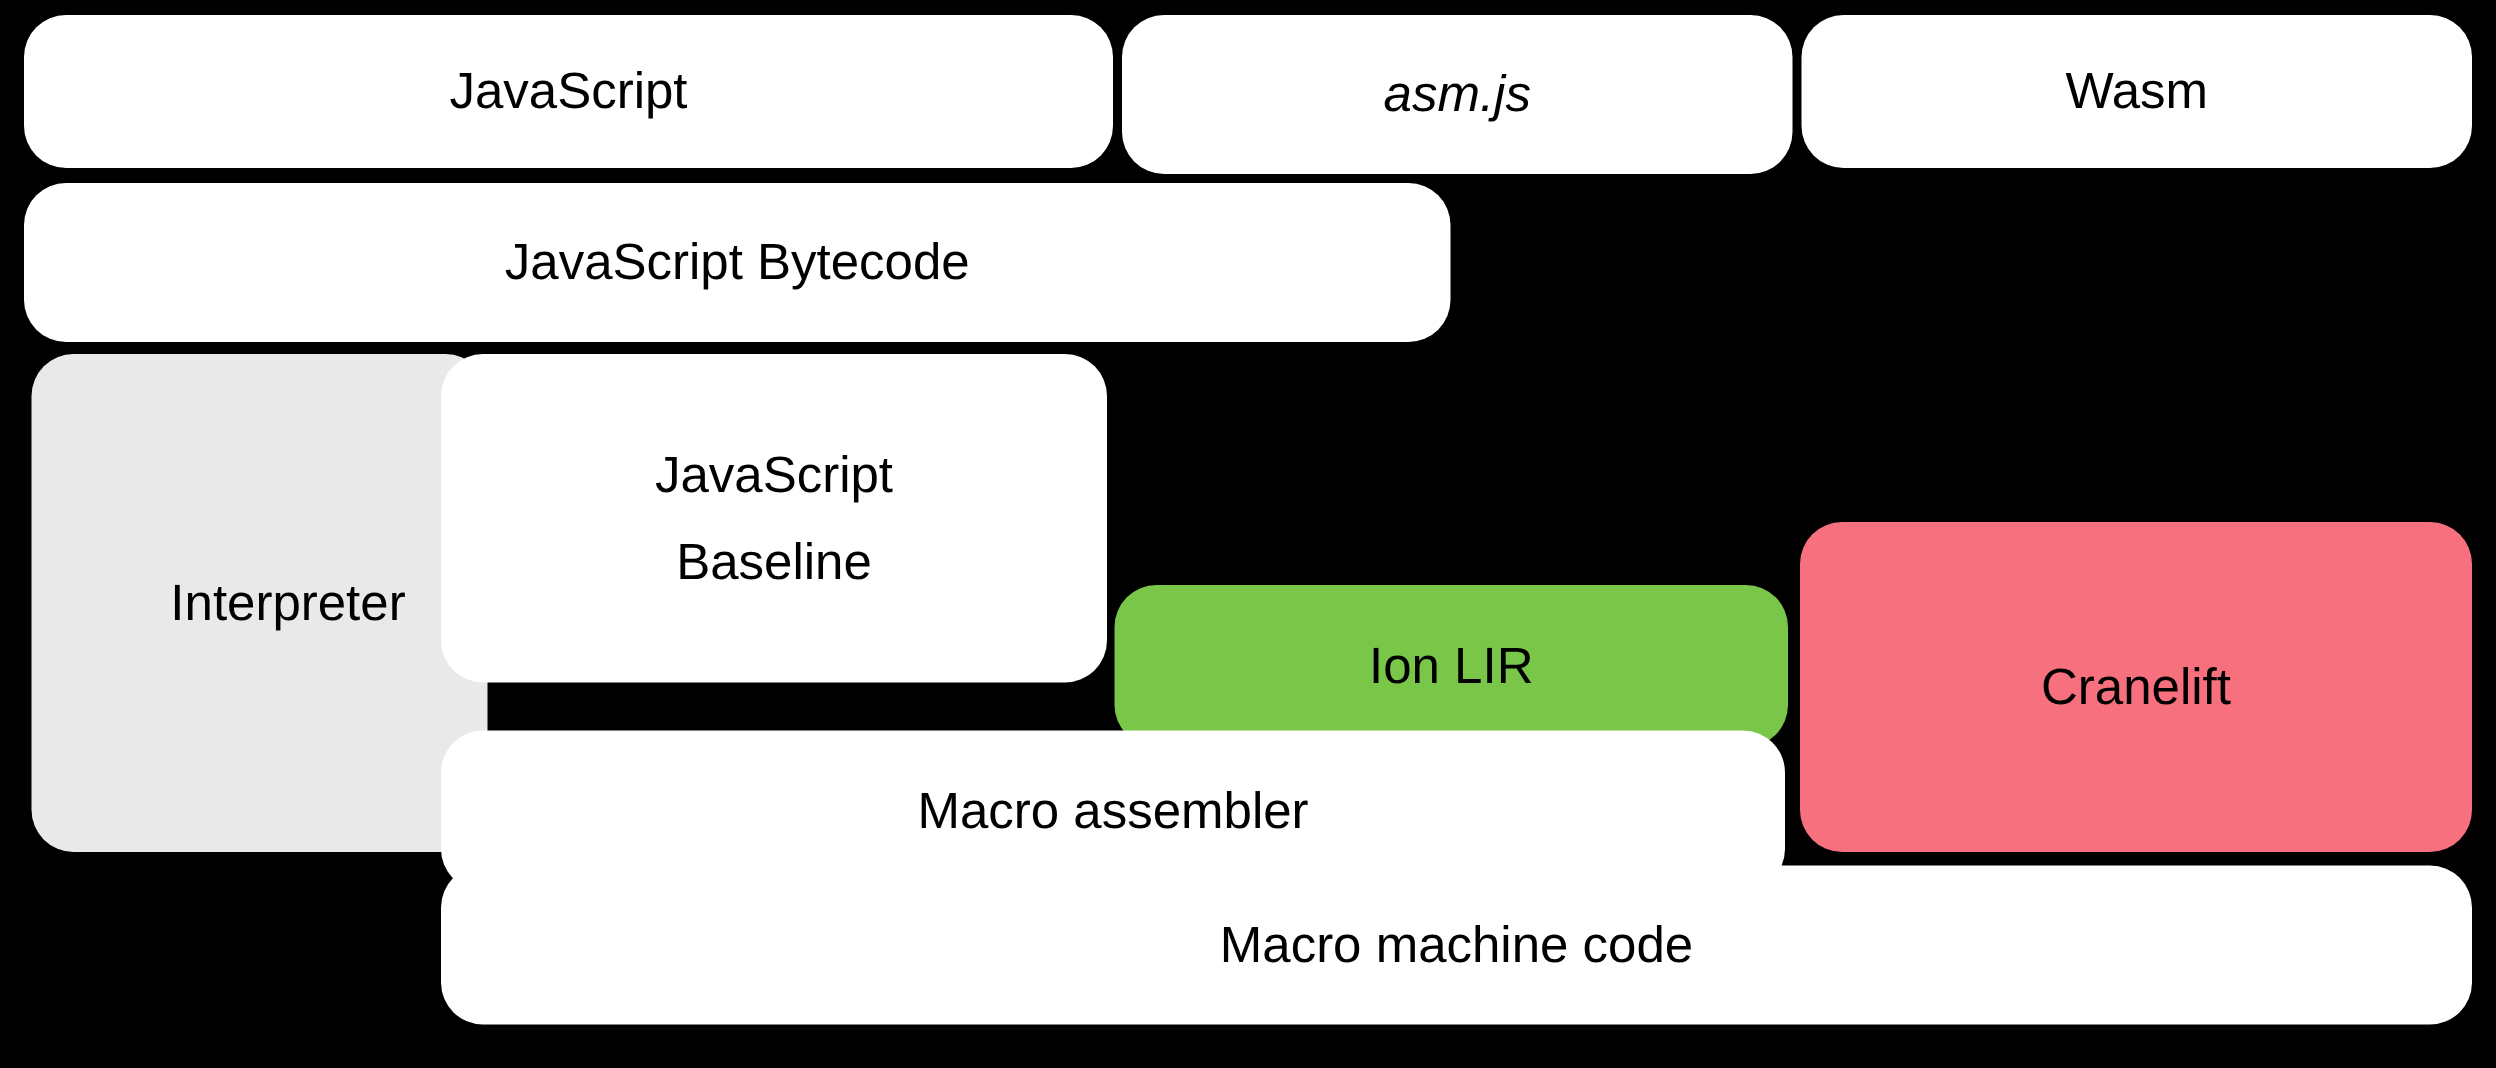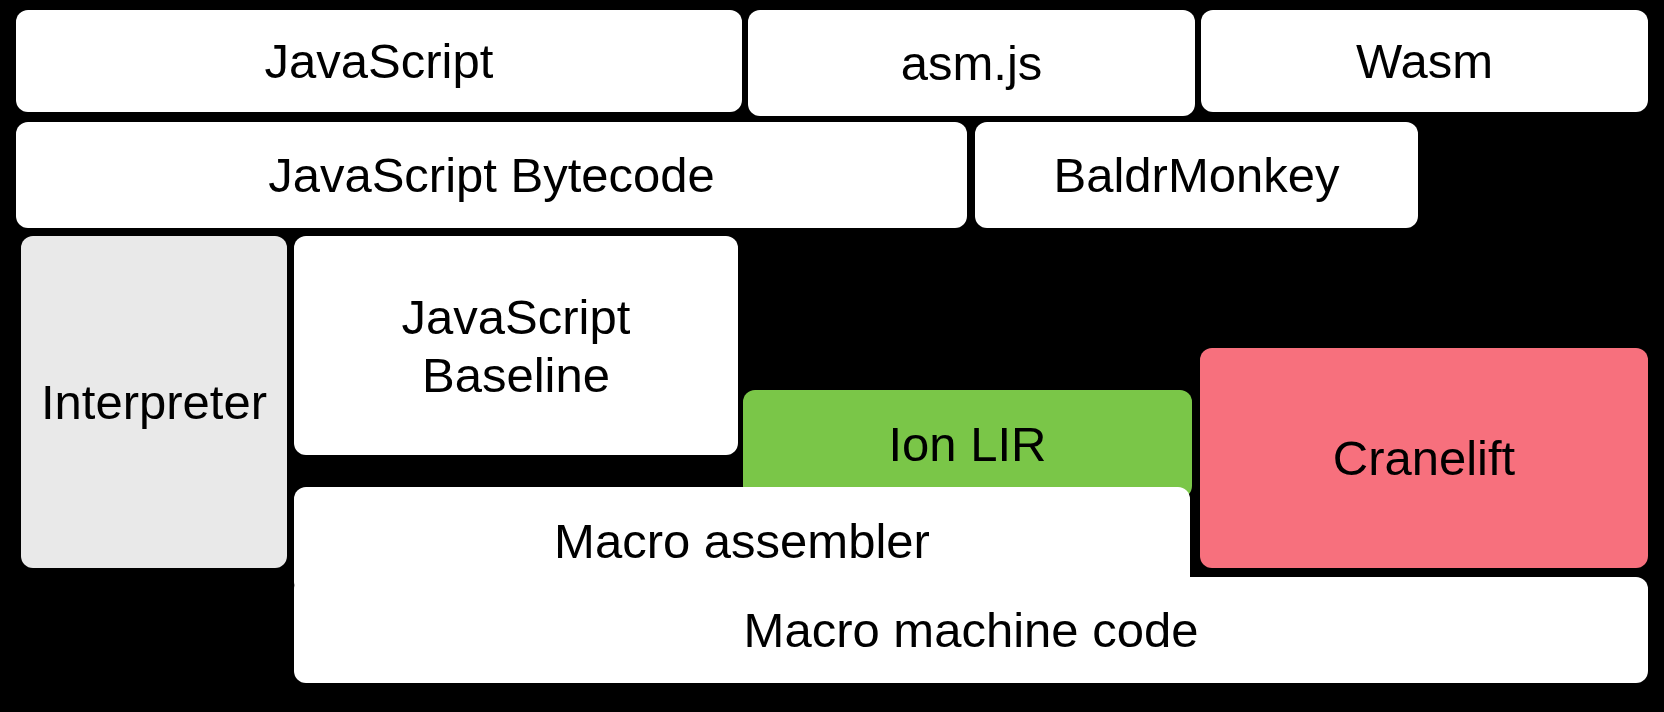--- a/index.html
+++ b/index.html
@@ -14,35 +14,35 @@
     background: var(--bg, #000000);
     overflow: hidden;
     font-family: "Liberation Sans", sans-serif;
   }
   .node {
     position: absolute;
     display: flex;
     flex-direction: column;
     align-items: center;
     justify-content: center;
-    border-radius: 12px;
-    font-size: 49px;
+    border-radius: 28px;
+    font-size: 34px;
     line-height: 58px;
     color: var(--text, #000000);
     text-align: right;
     white-space: nowrap;
   }
   .fill-white { background: var(--box-white, #ffffff); }
-  .fill-gray  { background: var(--box-gray,  #e9e9e9); }
+  .fill-gray  { background: var(--box-gray,  #e9e9e9); padding-left: 38px; }
   .fill-green { background: var(--box-green, #7ac648); }
   .fill-pink  { background: var(--box-pink,  #f7707d); }
 
   
   #n-javascript   { left: 16px;   top: 10px;  width: 726px;  height: 102px; }
-  #n-asmjs        { left: 748px;  top: 10px;  width: 447px;  height: 106px; }
+  #n-asmjs        { left: 748px;  top: 10px;  width: 447px;  height: 106px; font-style: italic; }
   #n-wasm         { left: 1201px; top: 10px;  width: 447px;  height: 102px; }
   #n-bytecode     { left: 16px;   top: 122px; width: 951px;  height: 106px; }
   #n-baldrmonkey  { left: 975px;  top: 122px; width: 443px;  height: 106px; }
   #n-interpreter  { left: 21px;   top: 236px; width: 266px;  height: 332px; }
   #n-baseline     { left: 294px;  top: 236px; width: 444px;  height: 219px; }
   #n-ionmir       { left: 743px;  top: 236px; width: 449px;  height: 108px; }
   #n-ionlir       { left: 743px;  top: 350px; width: 449px;  height: 108px; margin-top: 40px; }
   #n-cranelift    { left: 1200px; top: 348px; width: 448px;  height: 220px; }
   #n-macro        { left: 294px;  top: 487px; width: 896px;  height: 107px; }
   #n-native       { left: 294px;  top: 577px; width: 1354px; height: 106px; }
@@ -53,21 +53,20 @@
 <div class="canvas">
 
   <div id="n-javascript" class="node fill-white">JavaScript</div>
 
   <div id="n-asmjs" class="node fill-white">asm.js</div>
 
   <div id="n-bytecode" class="node fill-white">JavaScript Bytecode</div>
 
   <div id="n-wasm" class="node fill-white">Wasm</div>
 
-  <div id="n-baldrmonkey" class="node fill-white">BaldrMonkey</div>
 
   <div id="n-interpreter" class="node fill-gray">Interpreter</div>
 
   <div id="n-baseline" class="node fill-white">
     <span>JavaScript</span>
     <span>Baseline</span>
   </div>
 
 
   <div id="n-ionlir" class="node fill-green">Ion LIR</div>

